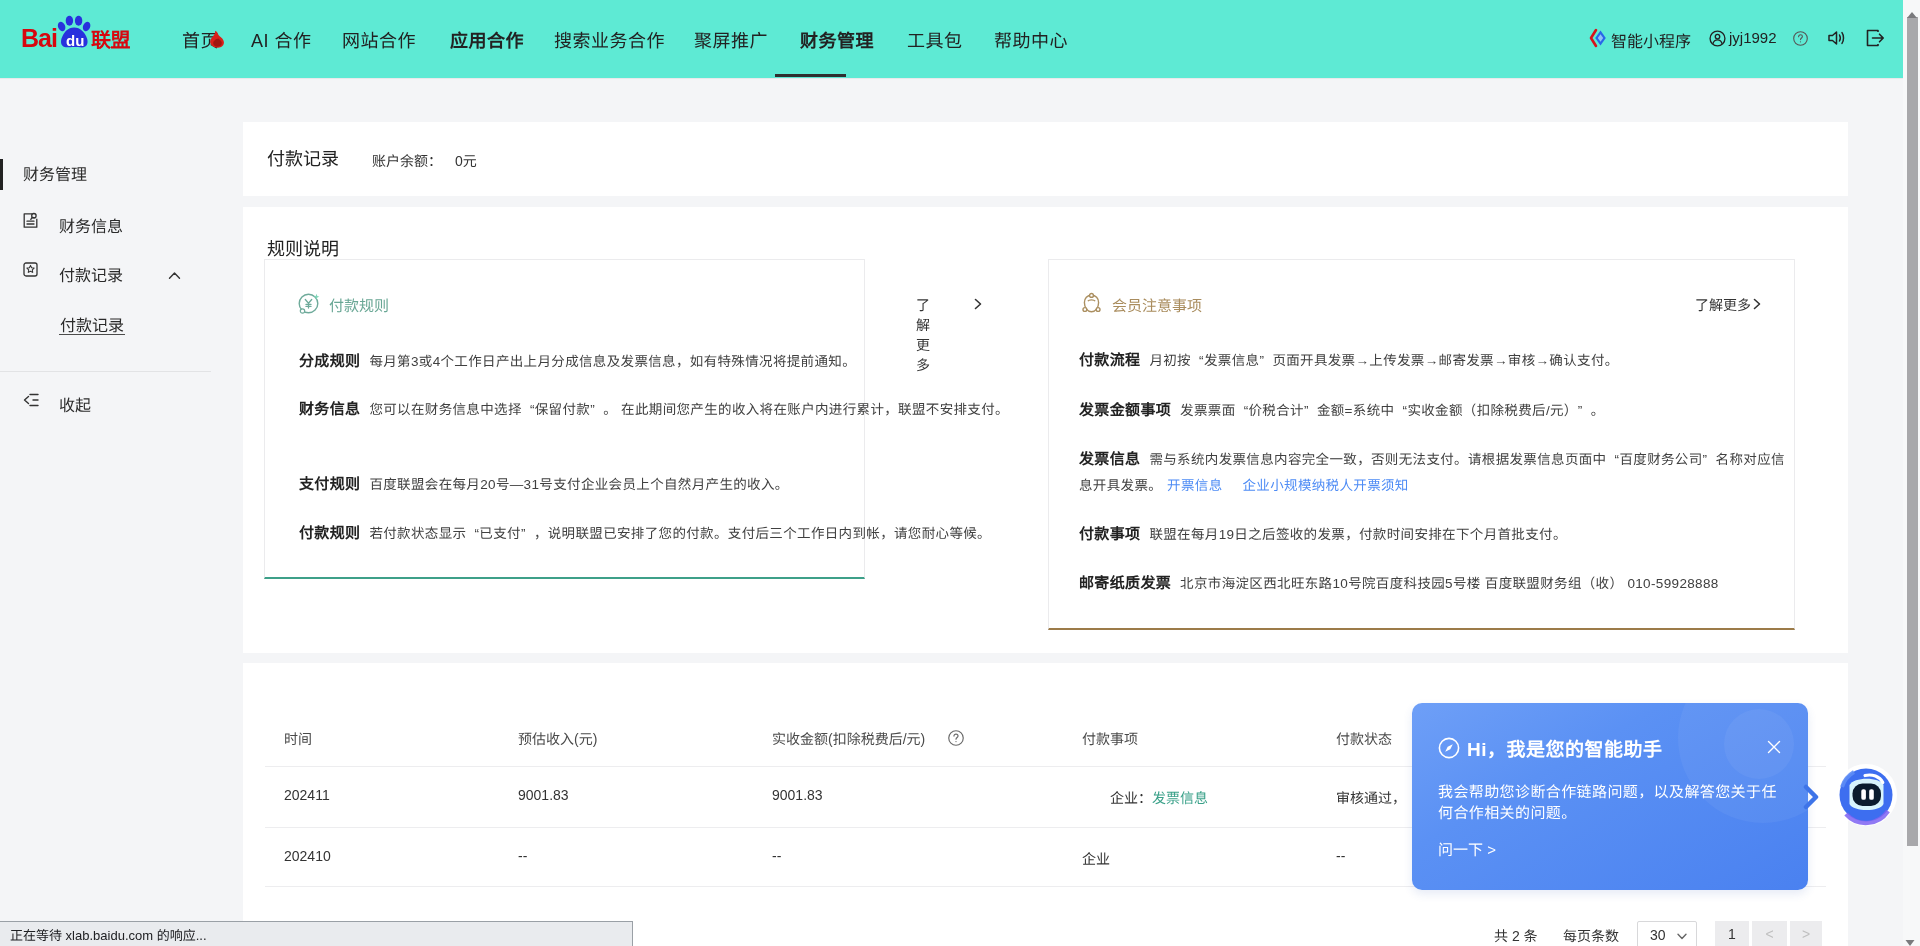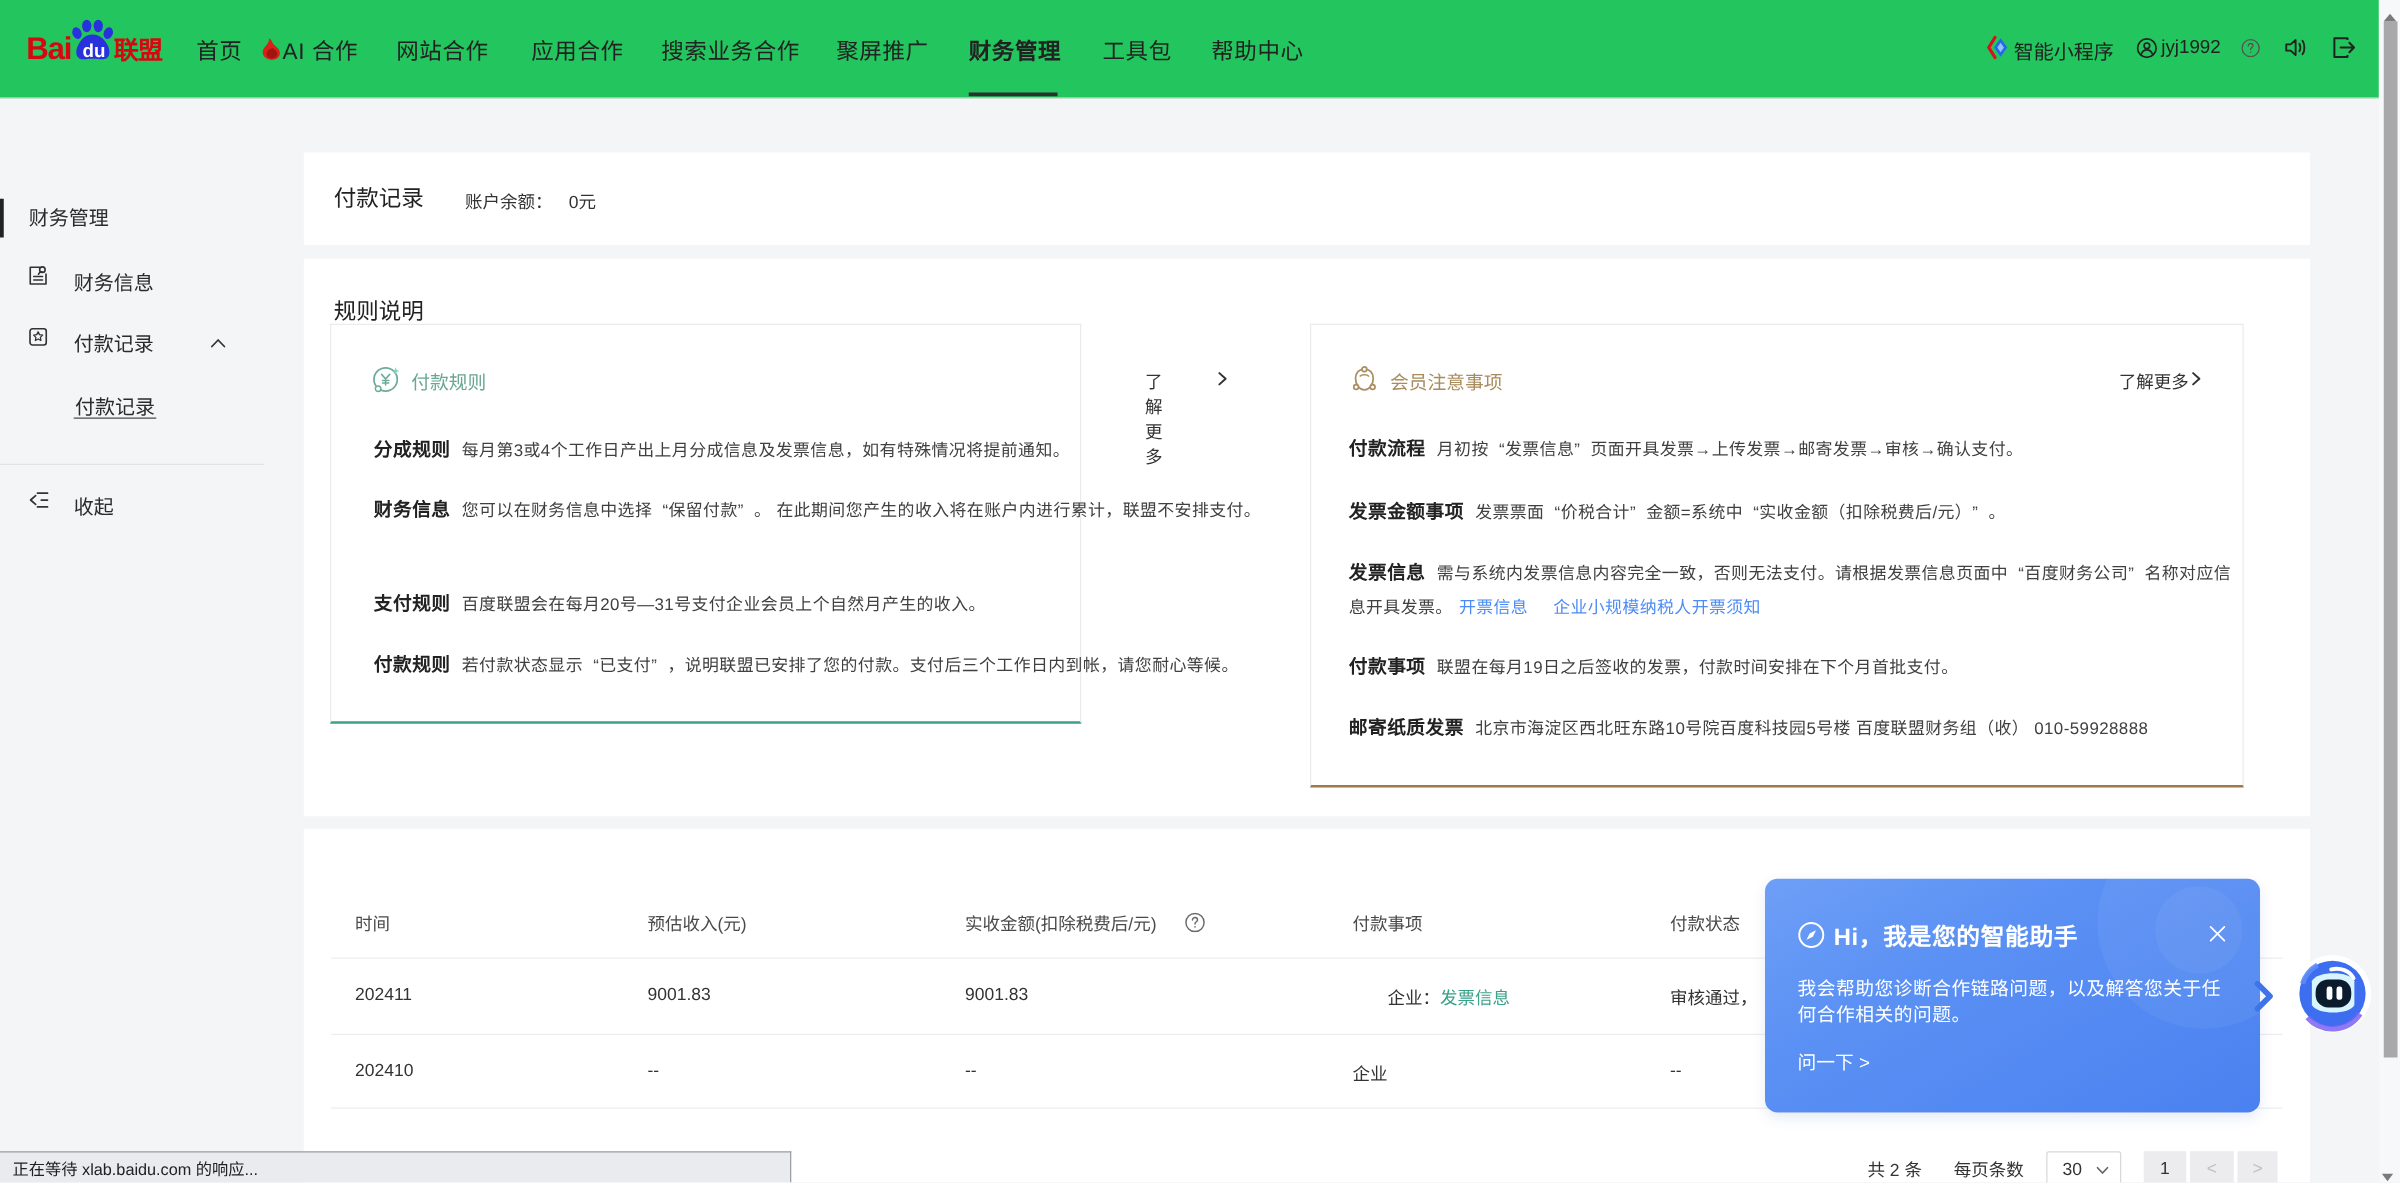--- a/index.html
+++ b/index.html
@@ -1,22 +1,22 @@
 <!DOCTYPE html>
 <html lang="zh-CN"><head>
 <meta charset="utf-8">
 <title>百度联盟</title>
 <style>
 *{margin:0;padding:0;box-sizing:border-box;}
 html,body{width:1920px;height:946px;overflow:hidden;}
 body{position:relative;font-family:"Liberation Sans",sans-serif;background:#f4f5f7;color:#333;}
 .abs{position:absolute;}
 
-#header{position:absolute;left:0;top:0;width:1920px;height:79px;background:#22c55e;border-bottom:1px solid #e9e9eb;}
-.nav{position:absolute;top:26px;font-size:18px;color:#222;letter-spacing:0.5px;}
+#header{position:absolute;left:0;top:0;width:1920px;height:79px;background:#5eead4;border-bottom:1px solid #e9e9eb;}
+.nav{position:absolute;top:26px;font-size:18px;color:#222;letter-spacing:0.5px;margin-left:25px;}
 .nav.active{font-weight:bold;}
 #nav-underline{position:absolute;left:775px;top:74px;width:71px;height:3px;background:#2f2f2f;}
 .hright{position:absolute;top:28px;font-size:16px;color:#222;}
 
 .side-txt{position:absolute;font-size:16px;color:#2b2b2b;}
 #side-bar-ind{position:absolute;left:0;top:159px;width:3px;height:31px;background:#222;}
 #side-divider{position:absolute;left:0;top:371px;width:211px;height:1px;background:#e2e3e5;}
 
 .card{position:absolute;background:#fff;}
 #card1{left:243px;top:122px;width:1605px;height:74px;}
@@ -73,21 +73,21 @@
   </div>
   <div class="nav" style="left:157px;">首页</div>
   <div class="abs" style="left:209px;top:30px;width:16px;height:18px;">
     <svg width="16" height="18" viewBox="0 0 16 18">
       <path d="M6.2 0.8 C8.8 1.8 8.4 4.2 10.4 6 C12.4 7.8 14.6 9.2 14.9 12 C15.2 15.2 12.6 17.6 9 17.8 C5.2 18 1.8 16 1.2 12.6 C0.8 10.2 2 8.6 3.4 7 C5 5.2 6.4 3.4 6.2 0.8 Z" fill="#d9201a"></path>
       <path d="M9.4 8.6 C10.8 10 12.6 10.8 12.8 12.8 C13 14.9 11.2 16.6 8.8 16.7 C6.3 16.8 4.3 15.3 4.2 13.2 C4.1 11.4 5.6 10.4 6.8 9.2 Z" fill="#a01510"></path>
     </svg>
   </div>
   <div class="nav" style="left:226px;">AI 合作</div>
   <div class="nav" style="left:317px;">网站合作</div>
-  <div class="nav" style="left:425px;">应用合作</div>
+  <div class="nav" style="left:425px;font-weight:bold;">应用合作</div>
   <div class="nav" style="left:529px;">搜索业务合作</div>
   <div class="nav" style="left:669px;">聚屏推广</div>
   <div class="nav active" style="left:775px;">财务管理</div>
   <div class="nav" style="left:882px;">工具包</div>
   <div class="nav" style="left:969px;">帮助中心</div>
   <div id="nav-underline"></div>
   <div class="abs" style="left:1589px;top:28px;width:20px;height:20px;">
     <svg width="20" height="20" viewBox="0 0 20 20">
       <path d="M7 2 L2 10 L7 18" stroke="#d7121b" stroke-width="2.6" fill="none" stroke-linecap="round" stroke-linejoin="round"></path>
       <path d="M11.5 2.6 L16.8 10 L11.5 17.4 L6.2 10 Z" fill="#2867e9"></path>

